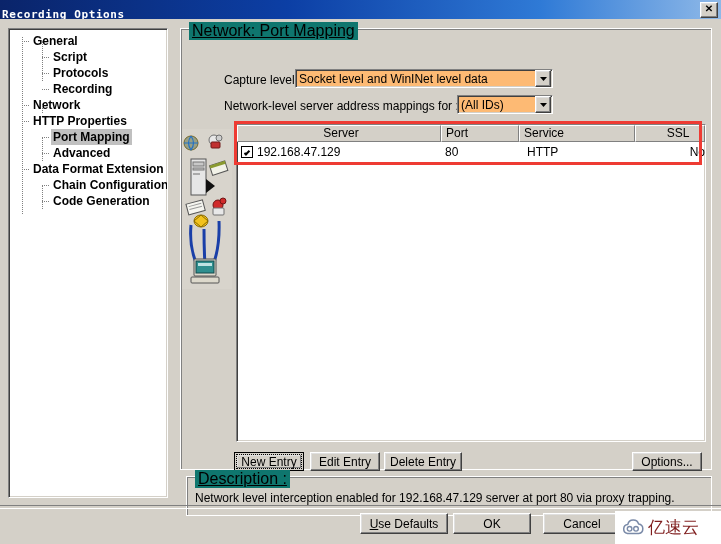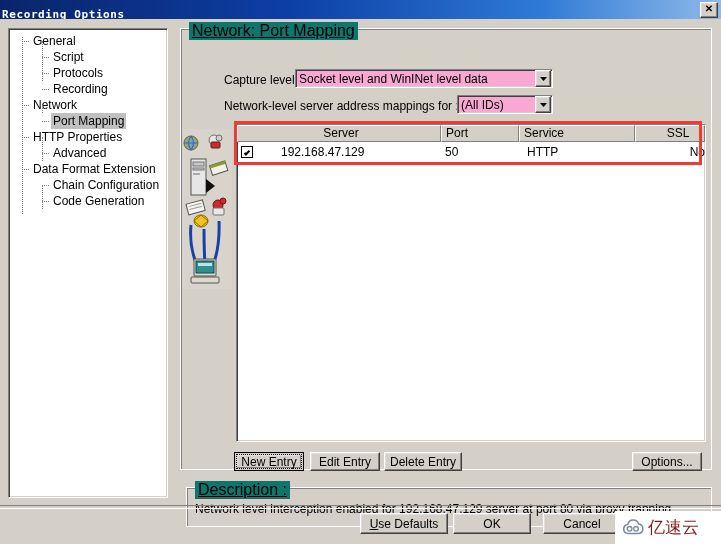--- a/index.html
+++ b/index.html
@@ -81,20 +81,21 @@
   }
   .tree-list { position: relative; padding-top: 4px; }
   .tree-node {
     position: relative;
     height: 16px;
     line-height: 16px;
     white-space: nowrap;
     font-size: 12px;
     font-family: "Liberation Sans", sans-serif;
     cursor: default;
+    font-weight: bold;
   }
   .tree-node .node-label {
     display: inline-block;
     padding: 0 2px;
   }
   .tree-node.level1 { padding-left: 22px; }
   .tree-node.level2 { padding-left: 42px; }
   .tree-node .dash {
     position: absolute;
     top: 8px;
@@ -142,21 +143,21 @@
   }
 
   
   .form-label {
     position: absolute;
     font-size: 12px;
     white-space: nowrap;
   }
   .combo {
     position: absolute;
-    background: #f9a8d4;
+    background: #fdba74;
     border: 1px solid;
     border-color: #808080 #ffffff #ffffff #808080;
     box-shadow: inset 1px 1px 0 #404040, inset -1px -1px 0 #d4d0c8;
     box-sizing: border-box;
     display: flex;
     align-items: center;
     cursor: default;
   }
   .combo .combo-value {
     flex: 1;
@@ -221,21 +222,21 @@
   }
   #list-header .hcell.center { text-align: center; padding-left: 16px; }
   .list-row {
     display: flex;
     height: 19px;
     align-items: center;
     font-size: 12px;
     cursor: default;
   }
   .list-row .cell { overflow: hidden; white-space: nowrap; box-sizing: border-box; }
-  .list-row .cell.first { display: flex; align-items: center; padding-left: 4px; gap: 24px; }
+  .list-row .cell.first { display: flex; align-items: center; padding-left: 4px; }
   .row-checkbox {
     width: 12px; height: 12px;
     border: 1px solid #000;
     background: #fff;
     margin-right: 4px;
     position: relative;
     flex: none;
     box-sizing: border-box;
     cursor: default;
   }
@@ -289,21 +290,21 @@
     box-shadow: inset -1px -1px 0 #808080, inset 1px 1px 0 #dfdfdf;
     display: flex;
     align-items: center;
     justify-content: center;
     box-sizing: border-box;
   }
   .btn u { text-decoration: underline; }
 
   
   #description-group {
-    left: 186px; top: 468px;
+    left: 186px; top: 457px;
     width: 526px; height: 40px;
   }
   #description-text {
     position: absolute;
     left: 8px; top: 14px;
     font-size: 12px;
     white-space: nowrap;
   }
 
   
@@ -347,22 +348,22 @@
   <div id="client">
 
     <div id="tree-panel">
       <div class="tree-list" id="tree-list">
         <div class="vline-root"></div>
       <div class="tree-node level1"><span class="dash"></span><span class="node-label">General</span></div>
           <div class="tree-node level2"><span class="dash"></span><span class="node-label">Script</span></div>
           <div class="tree-node level2"><span class="dash"></span><span class="node-label">Protocols</span></div>
           <div class="tree-node level2"><span class="dash"></span><span class="node-label">Recording</span></div>
           <div class="tree-node level1"><span class="dash"></span><span class="node-label">Network</span></div>
+          <div class="tree-node level1"><span class="dash"></span><span class="node-label">HTTP Properties</span></div>
           <div class="tree-node level2 selected"><span class="dash"></span><span class="node-label">Port Mapping</span></div>
-          <div class="tree-node level1"><span class="dash"></span><span class="node-label">HTTP Properties</span></div>
           <div class="tree-node level2"><span class="dash"></span><span class="node-label">Advanced</span></div>
           <div class="tree-node level1"><span class="dash"></span><span class="node-label">Data Format Extension</span></div>
           <div class="tree-node level2"><span class="dash"></span><span class="node-label">Chain Configuration</span></div>
           <div class="tree-node level2"><span class="dash"></span><span class="node-label">Code Generation</span></div>
           <div class="vline-sub" style="left: 33px; top: 12px; height: 40px;"></div>
           <div class="vline-sub" style="left: 33px; top: 76px; height: 8px;"></div>
           <div class="vline-sub" style="left: 33px; top: 108px; height: 24px;"></div>
           <div class="vline-sub" style="left: 33px; top: 156px; height: 24px;"></div>
         </div>
     </div>
@@ -443,21 +444,21 @@
           <div class="hcell" style="width: 78px;">Port</div>
           <div class="hcell" style="width: 116px;">Service</div>
           <div class="hcell center" style="width: 70px; flex: 1 1 0%;">SSL</div>
         </div>
       <div id="list-body">
           <div class="list-row">
             <div class="cell first" style="width: 204px;">
               <span class="row-checkbox"></span>
               <span>192.168.47.129</span>
             </div>
-            <div class="cell" style="width: 78px; padding-left: 4px;">50</div>
+            <div class="cell" style="width: 78px; padding-left: 4px;">80</div>
             <div class="cell" style="width: 116px; padding-left: 8px;">HTTP</div>
             <div class="cell" style="width: 70px; padding-left: 0px; flex: 1 1 0%; text-align: right;">No</div>
           </div>
         </div>
     </div>
     <div id="red-highlight"></div>
 
     <div class="btn default-focus" style="left:234px; top:433px; width:70px; height:19px;">
       <span class="focus-inner">New Entry</span>
     </div>

